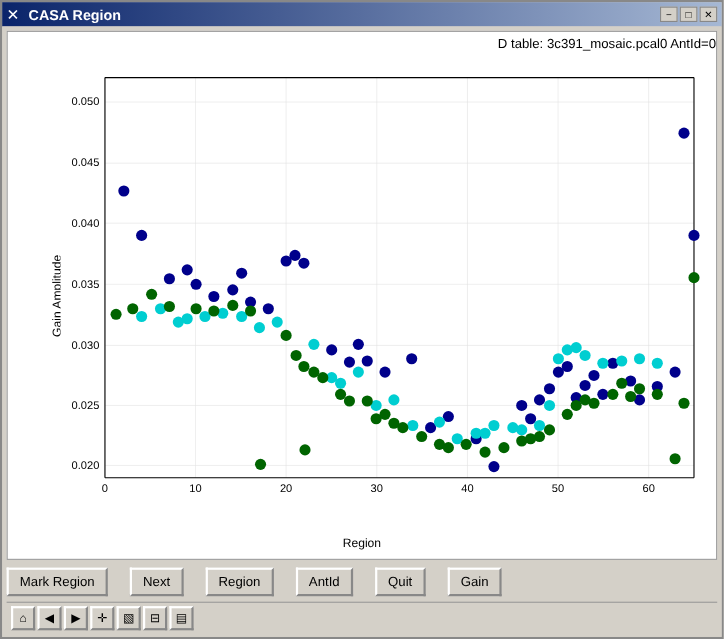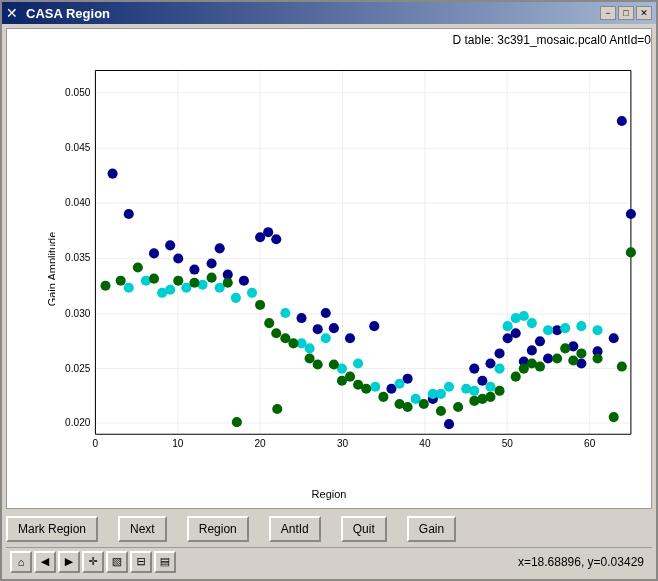--- a/index.html
+++ b/index.html
@@ -377,16 +377,15 @@
         <div class="nav-icon-btn">
           <span>▧</span>
         </div>
         <div class="nav-icon-btn">
           <span>⊟</span>
         </div>
         <div class="nav-icon-btn">
           <span>▤</span>
         </div>
       </div>
-      <div id="coords-display">x=18.68896, y=0.03429</div>
     </div>
   </div>
 </div>
 
 </body></html>

